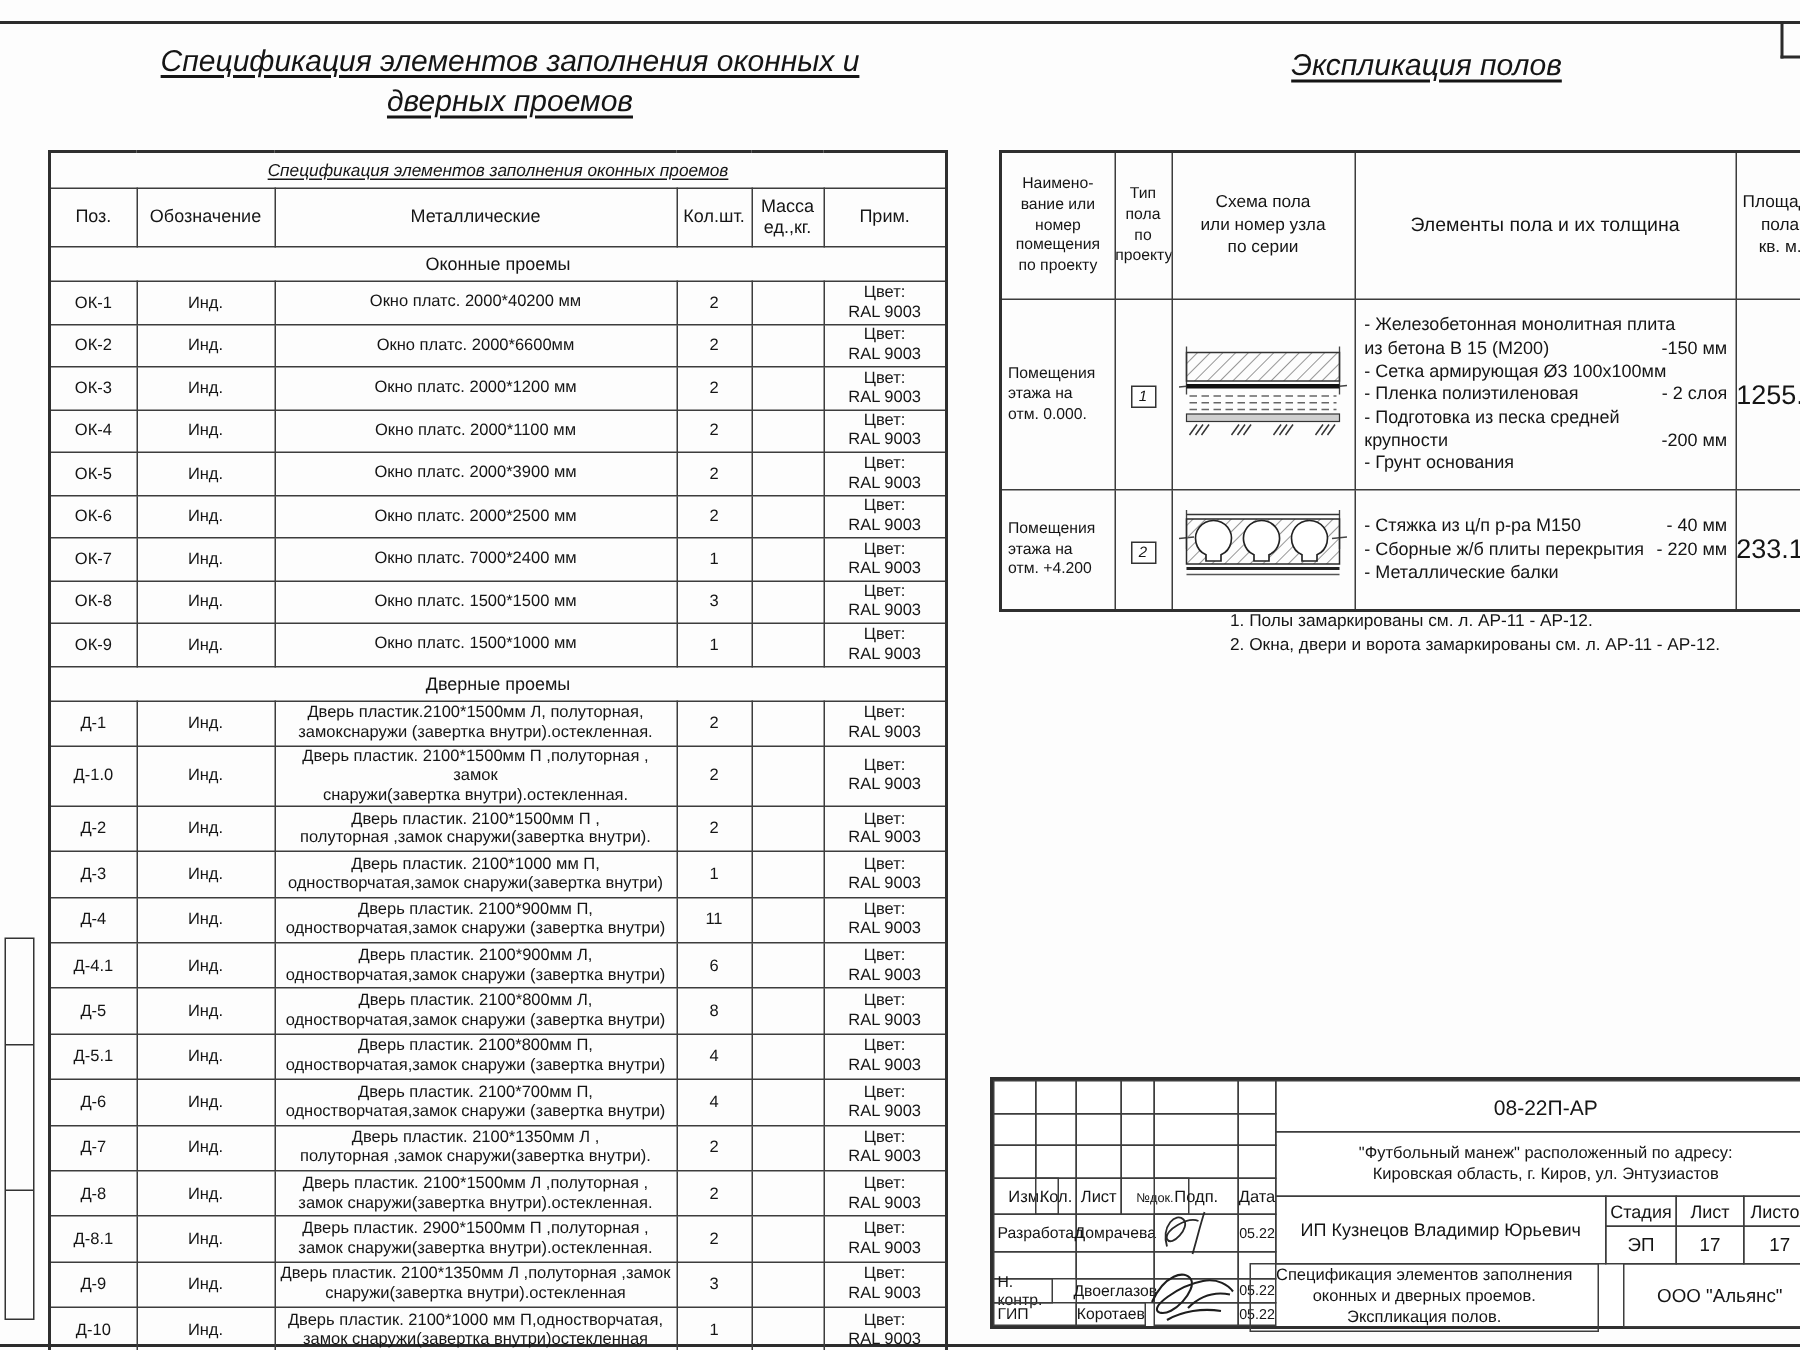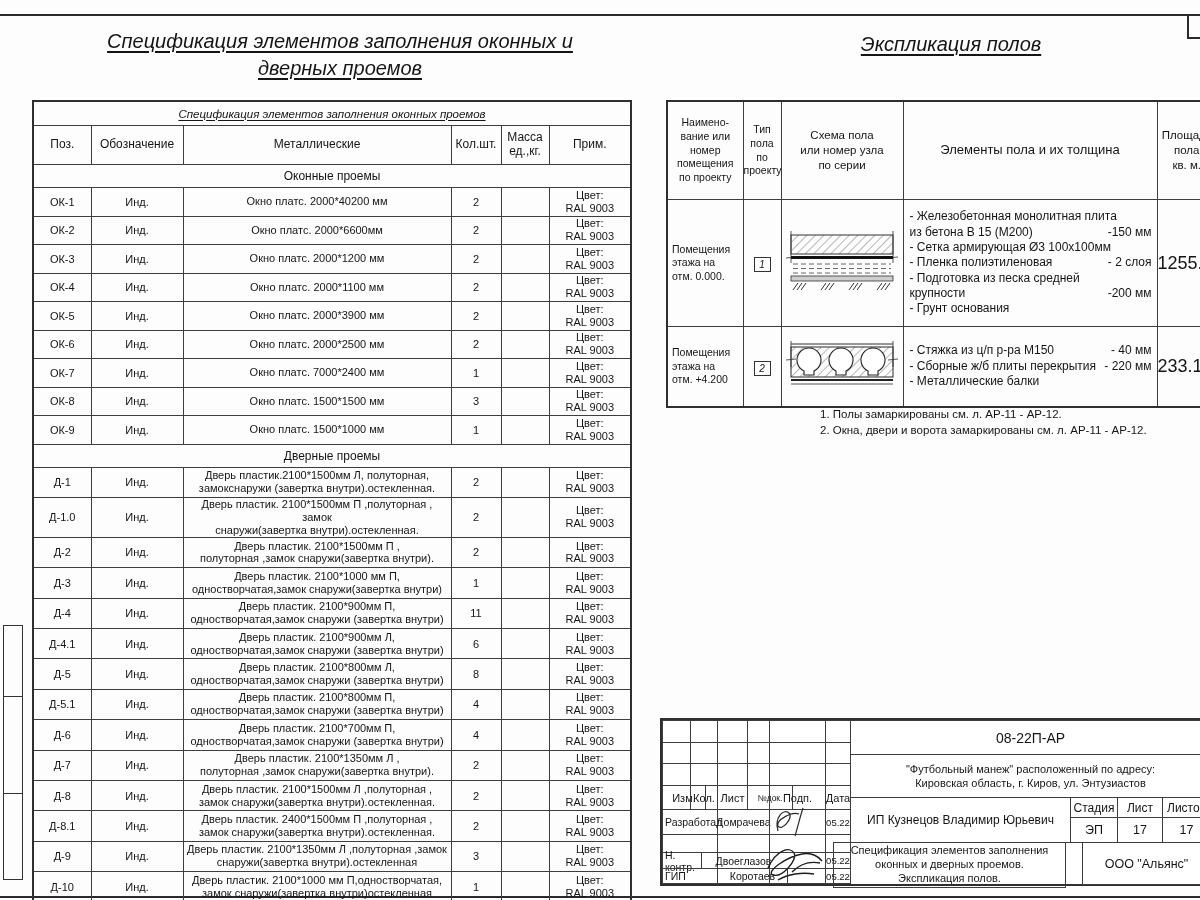--- a/index.html
+++ b/index.html
@@ -301,21 +301,21 @@
         <td class="lines name">Дверь пластик. 2100*1500мм Л ,полуторная ,
 замок снаружи(завертка внутри).остекленная.</td>
         <td>2</td>
         <td></td>
         <td class="lines note">Цвет:
 RAL 9003</td>
       </tr>
       <tr class="row-door">
         <td>Д-8.1</td>
         <td>Инд.</td>
-        <td class="lines name">Дверь пластик. 2400*1500мм П ,полуторная ,
+        <td class="lines name">Дверь пластик. 2900*1500мм П ,полуторная ,
 замок снаружи(завертка внутри).остекленная.</td>
         <td>2</td>
         <td></td>
         <td class="lines note">Цвет:
 RAL 9003</td>
       </tr>
       <tr class="row-door">
         <td>Д-9</td>
         <td>Инд.</td>
         <td class="lines name">Дверь пластик. 2100*1350мм Л ,полуторная ,замок
@@ -512,21 +512,21 @@
     <div class="c rdate" style="left: 163px; top: 89px; width: 26px; height: 26px;">05.22</div>
     <div class="c role" style="left: 0px; top: 114px; width: 56px; height: 19px;"></div>
     <div class="c rname" style="left: 55px; top: 114px; width: 53px; height: 19px;"></div>
     <div class="c " style="left: 107px; top: 114px; width: 57px; height: 19px;"></div>
     <div class="c rdate" style="left: 163px; top: 114px; width: 26px; height: 19px;"></div>
     <div class="c role" style="left: 0px; top: 132px; width: 40px; height: 17px;">Н. контр.</div>
     <div class="c rname" style="left: 55px; top: 132px; width: 53px; height: 17px;">Двоеглазов</div>
     <div class="c " style="left: 107px; top: 132px; width: 57px; height: 17px;"></div>
     <div class="c rdate" style="left: 163px; top: 132px; width: 26px; height: 17px;">05.22</div>
     <div class="c role" style="left: 0px; top: 148px; width: 56px; height: 16px;">ГИП</div>
-    <div class="c rname" style="left: 55px; top: 148px; width: 71px; height: 16px;">Коротаев</div>
+    <div class="c rname" style="left: 55px; top: 148px; width: 47px; height: 16px;">Коротаев</div>
     <div class="c " style="left: 107px; top: 148px; width: 57px; height: 16px;"></div>
     <div class="c rdate" style="left: 163px; top: 148px; width: 26px; height: 16px;">05.22</div>
     <div id="tb-grid"></div>
   <div class="c code">08-22П-АР</div>
   <div class="c addr lines">"Футбольный манеж" расположенный по адресу:
 Кировская область, г. Киров, ул. Энтузиастов</div>
   <div class="c client">ИП Кузнецов Владимир Юрьевич</div>
   <div class="c sh s1">Стадия</div>
   <div class="c sh s2">Лист</div>
   <div class="c sh s3">Листов</div>

